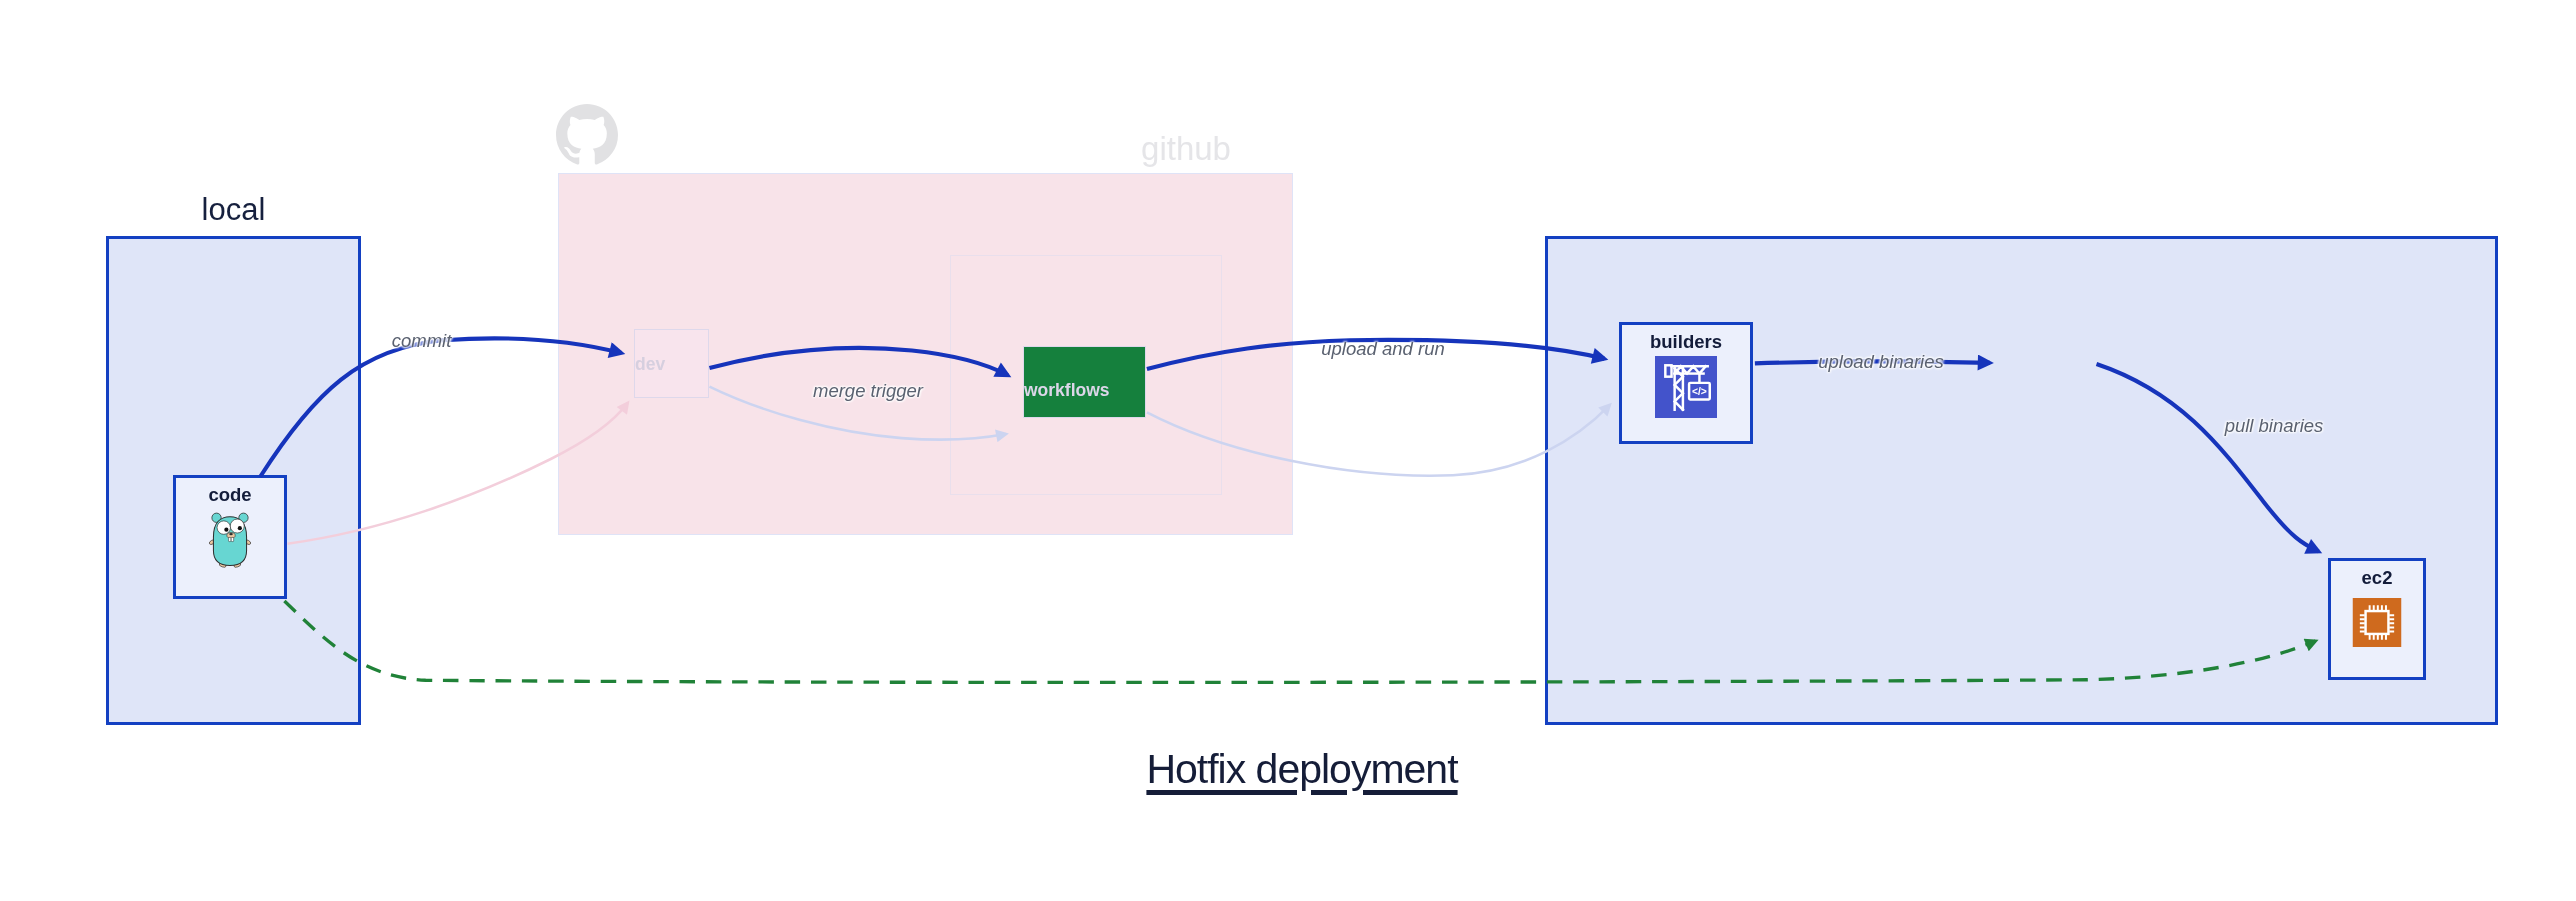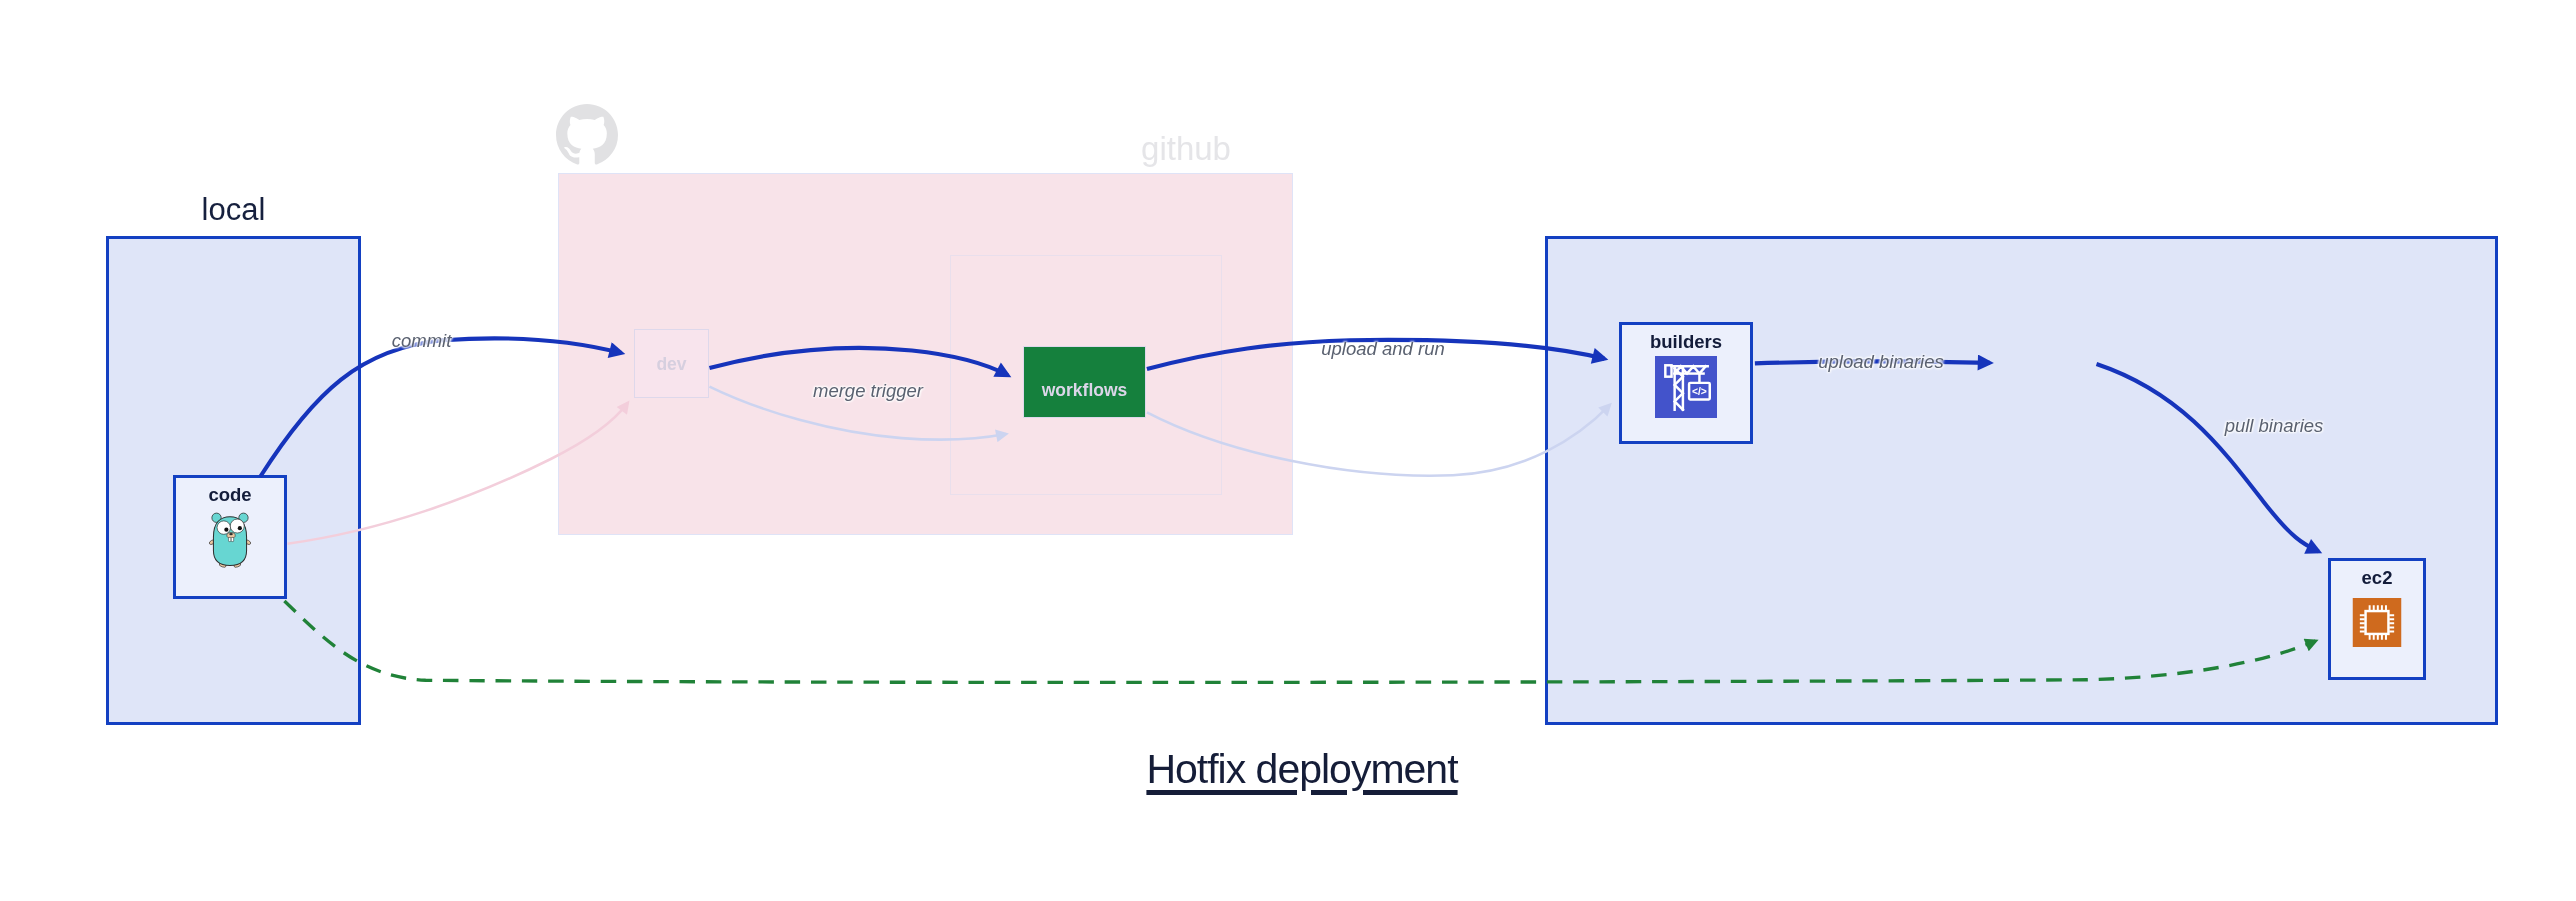--- a/index.html
+++ b/index.html
@@ -25,21 +25,21 @@
   .node-faded{border:1.5px solid #ded8eb;}
   .n-code     {left:173px; top:475px; width:114px; height:124px;}
   .n-dev      {left:634px;top:329px; width:75px; height:69px; background:#f8e4ed;}
   .n-workflows{left:1023px;top:346px; width:123px; height:72px; background:#15803d;}
   .n-builders {left:1619px;top:302px; width:134px; height:122px;margin-top:20px;}
   .n-s3       {left:2006px;top:301px; width:90px; height:122px;}
   .n-ec2      {left:2328px;top:558px;width:98px; height:122px;}
 
   .node-label{position:absolute;left:0;top:6.2px;width:100%;text-align:center;
               font-weight:bold;font-size:18.5px;color:#131c3a;}
-  .node-label-faded{position:absolute;left:0;width:100%;text-align:center;
+  .node-label-faded{position:absolute;left:0;width:100%;
               font-weight:bold;font-size:17.5px;color:#d6cfdf;}
   .n-dev .node-label-faded{top:50%;transform:translateY(-50%);}
   .n-workflows .node-label-faded{top:62%;transform:translateY(-50%);color:#dcd6e9;}
 
   .node-icon{position:absolute;left:50%;transform:translateX(-50%);}
   .icon-gopher   {top:32px; width:43px; height:58px;}
   .icon-builders {top:31px; width:62px;height:62px;}
   .icon-s3       {top:40px; width:46px; height:46px;}
   .icon-ec2      {top:37px; width:49px; height:49px;}
 

